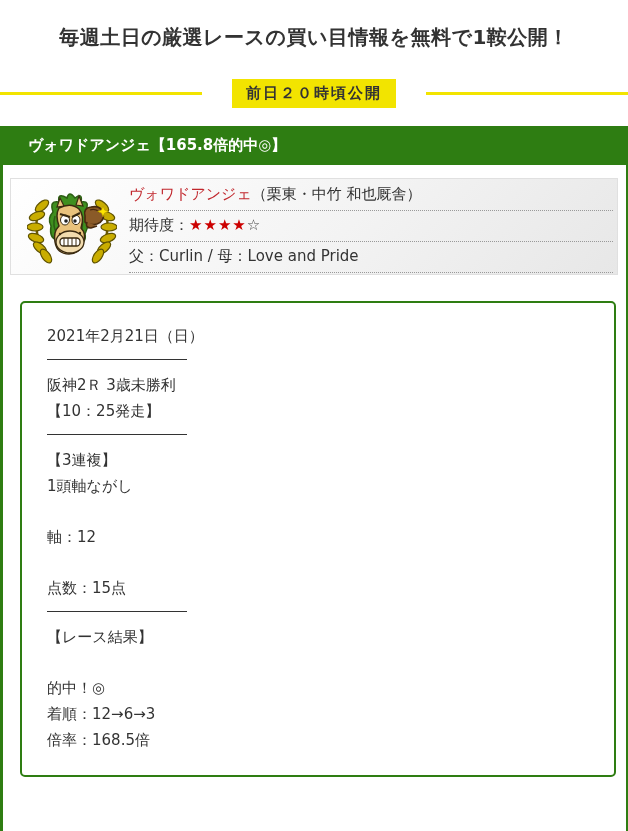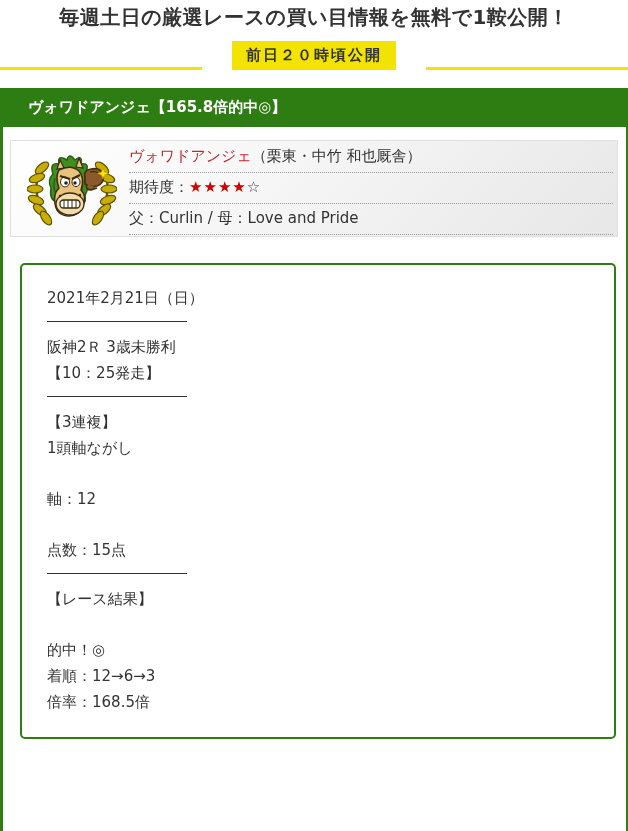--- a/index.html
+++ b/index.html
@@ -4,31 +4,31 @@
 <style>
   * { margin: 0; padding: 0; box-sizing: border-box; }
   html, body { background: #fff; }
   body {
     width: 628px; height: 831px; overflow: hidden;
     font-family: "DejaVu Sans", "Liberation Sans", sans-serif;
     color: #333;
   }
   
   .page-title {
-    padding-top: 4px;
+    padding-top: 24px;
     text-align: center;
     font-size: 20px;
     font-weight: bold;
     color: #333;
     letter-spacing: 0.5px;
   }
   .release-row {
-    margin-top: 9px;
+    margin-top: 27px;
     display: flex;
-    align-items: flex-end;
+    align-items: center;
     height: 30px;
   }
   .release-row .yline {
     flex: 1;
     height: 3px;
     background: #f2e400;
   }
   .release-badge {
     margin: 0 30px;
     background: #f2e400;

